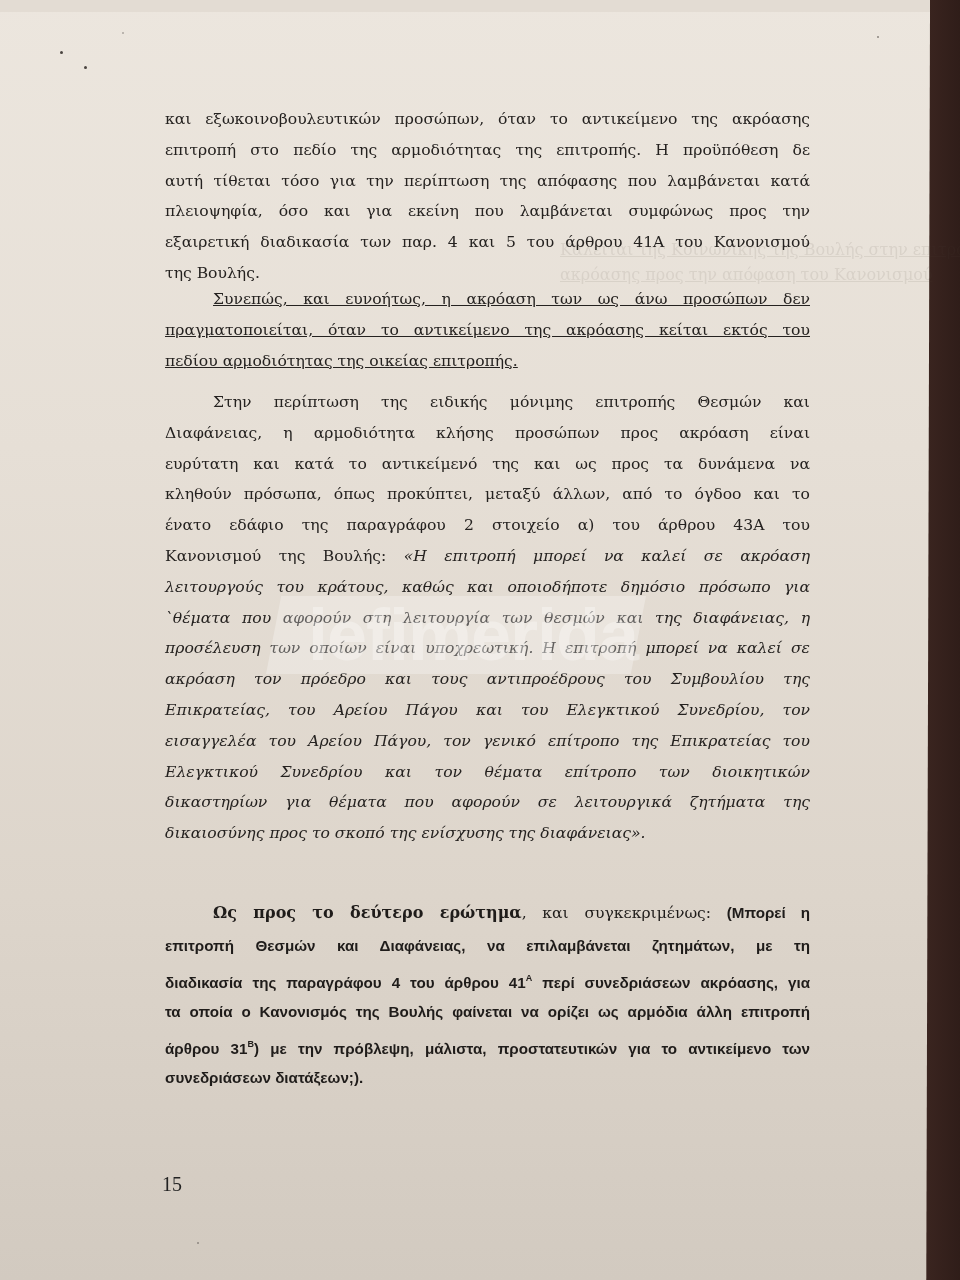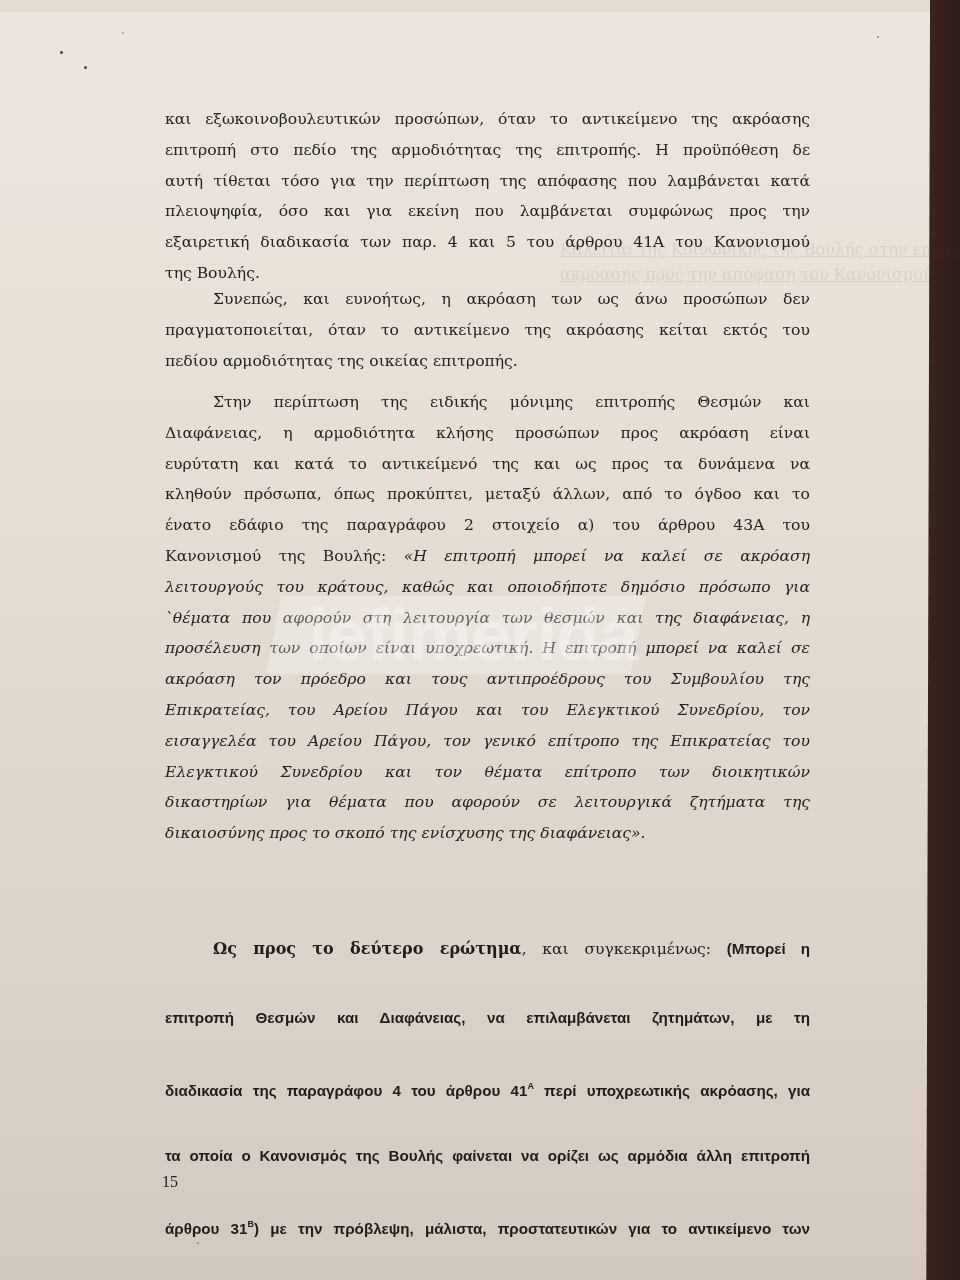--- a/index.html
+++ b/index.html
@@ -33,27 +33,27 @@
       display: block; white-space: nowrap; text-align: justify; text-align-last: justify;
       height: 30.8px;
     }
     .line.last { text-align-last: left; }
     .indent { padding-left: 48px; }
     .italic { font-style: italic; }
     .sans-block {
       font-family: "Liberation Sans", sans-serif; font-weight: bold;
       font-size: 15.2px; line-height: 33px; color: #1f1c1a;
     }
-    .sans-block .line { height: 33px; margin-top: 36px; }
+    .sans-block .line { height: 33px; }
     .sup { font-size: 9px; vertical-align: 7px; }
     .bold-serif { font-family: "DejaVu Serif", serif; font-weight: bold; font-size: 16px; }
     .normal-serif { font-family: "DejaVu Serif", serif; font-weight: normal; font-size: 15.6px; }
     .page-number {
       position: absolute; left: 162px; top: 1173px;
-      font-family: "Liberation Serif", serif; font-size: 16px; color: #222;
+      font-family: "Liberation Serif", serif; font-size: 20px; color: #222;
     }
     .watermark {
       position: absolute; left: 266px; top: 596px; width: 380px; height: 78px;
       background: rgba(255,255,255,0.28);
       clip-path: polygon(4% 0, 100% 0, 96% 100%, 0 100%);
       pointer-events: none;
     }
     .watermark-text {
       position: absolute; left: 308px; top: 592px; width: 330px; height: 86px;
       font-family: "Liberation Sans", sans-serif; font-weight: bold; font-size: 72px;
@@ -85,21 +85,21 @@
 
 <div class="text serif-block" style="top:104px;">
   <span class="line">και εξωκοινοβουλευτικών προσώπων, όταν το αντικείμενο της ακρόασης</span>
   <span class="line">επιτροπή στο πεδίο της αρμοδιότητας της επιτροπής. Η προϋπόθεση δε</span>
   <span class="line">αυτή τίθεται τόσο για την περίπτωση της απόφασης που λαμβάνεται κατά</span>
   <span class="line">πλειοψηφία, όσο και για εκείνη που λαμβάνεται συμφώνως προς την</span>
   <span class="line">εξαιρετική διαδικασία των παρ. 4 και 5 του άρθρου 41Α του Κανονισμού</span>
   <span class="line last">της Βουλής.</span>
 </div>
 
-<div class="text serif-block" style="top:284px;">
+<div class="text serif-block" style="top:284px;text-decoration:underline;">
   <span class="line indent">Συνεπώς, και ευνοήτως, η ακρόαση των ως άνω προσώπων δεν</span>
   <span class="line">πραγματοποιείται, όταν το αντικείμενο της ακρόασης κείται εκτός του</span>
   <span class="line last">πεδίου αρμοδιότητας της οικείας επιτροπής.</span>
 </div>
 
 <div class="text serif-block" style="top:387px;">
   <span class="line indent">Στην περίπτωση της ειδικής μόνιμης επιτροπής Θεσμών και</span>
   <span class="line">Διαφάνειας, η αρμοδιότητα κλήσης προσώπων προς ακρόαση είναι</span>
   <span class="line">ευρύτατη και κατά το αντικείμενό της και ως προς τα δυνάμενα να</span>
   <span class="line">κληθούν πρόσωπα, όπως προκύπτει, μεταξύ άλλων, από το όγδοο και το</span>
@@ -112,21 +112,21 @@
   <span class="line italic">Επικρατείας, του Αρείου Πάγου και του Ελεγκτικού Συνεδρίου, τον</span>
   <span class="line italic">εισαγγελέα του Αρείου Πάγου, τον γενικό επίτροπο της Επικρατείας του</span>
   <span class="line italic">Ελεγκτικού Συνεδρίου και τον θέματα επίτροπο των διοικητικών</span>
   <span class="line italic">δικαστηρίων για θέματα που αφορούν σε λειτουργικά ζητήματα της</span>
   <span class="line italic last">δικαιοσύνης προς το σκοπό της ενίσχυσης της διαφάνειας».</span>
 </div>
 
 <div class="text sans-block" style="top:896px;">
   <span class="line indent"><span class="bold-serif">Ως προς το δεύτερο ερώτημα</span><span class="normal-serif">, και συγκεκριμένως: </span><span>(Μπορεί η</span></span>
   <span class="line">επιτροπή Θεσμών και Διαφάνειας, να επιλαμβάνεται ζητημάτων, με τη</span>
-  <span class="line"><span>διαδικασία της παραγράφου 4 του άρθρου 41</span><span class="sup">Α</span><span> περί υποχρεωτικής ακρόασης, για</span></span>
+  <span class="line"><span>διαδικασία της παραγράφου 4 του άρθρου 41</span><span class="sup">Α</span><span> περί συνεδριάσεων ακρόασης, για</span></span>
   <span class="line">τα οποία  ο Κανονισμός της Βουλής φαίνεται να ορίζει ως αρμόδια άλλη επιτροπή</span>
   <span class="line"><span>άρθρου 31</span><span class="sup">Β</span><span>) με την πρόβλεψη, μάλιστα, προστατευτικών για το αντικείμενο των</span></span>
   <span class="line last">συνεδριάσεων διατάξεων;).</span>
 </div>
 
 <div class="watermark"></div>
 <div class="watermark-text">iefimerida</div>
 
 <div class="page-number">15</div>
 

